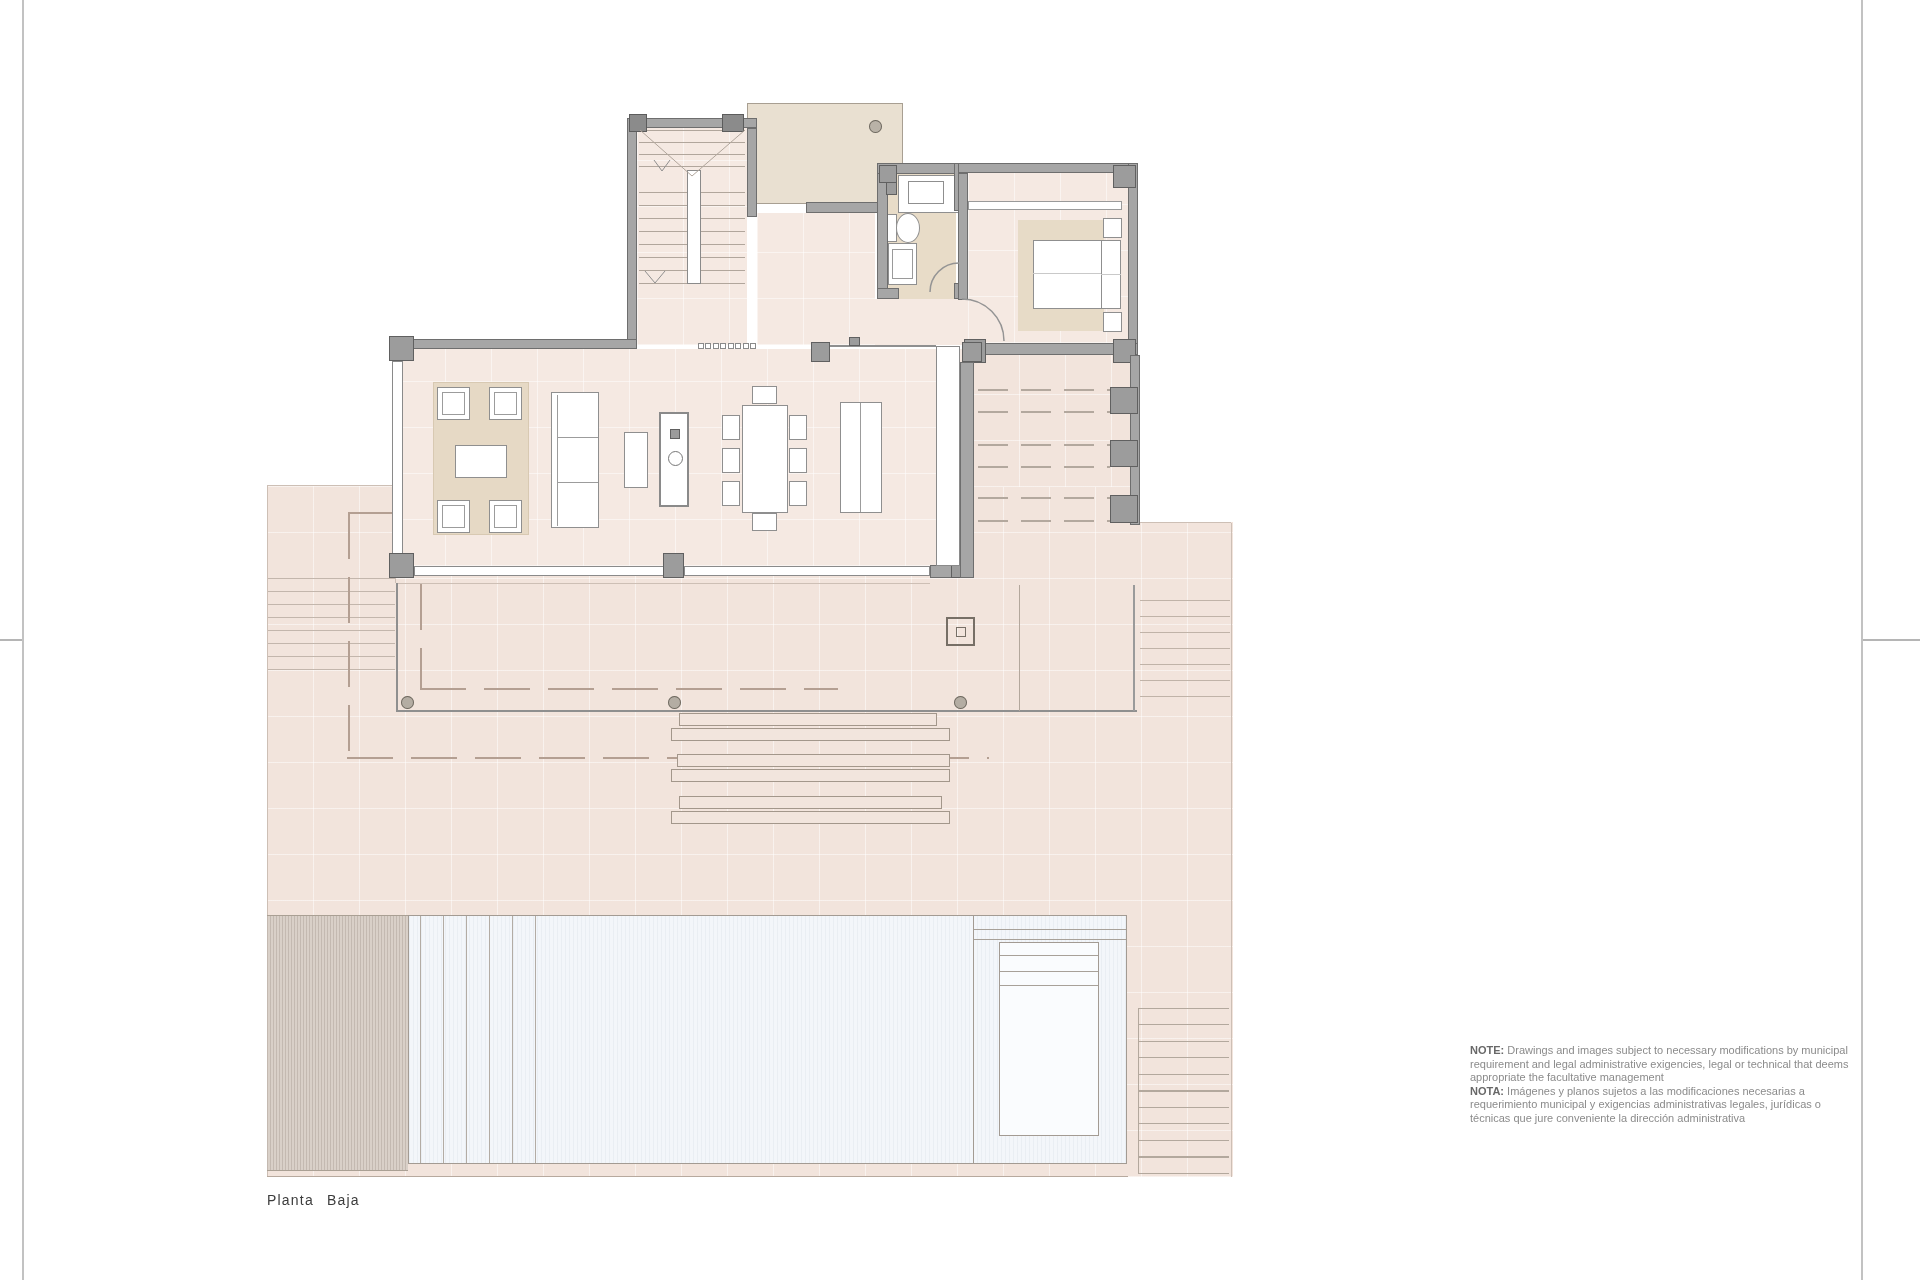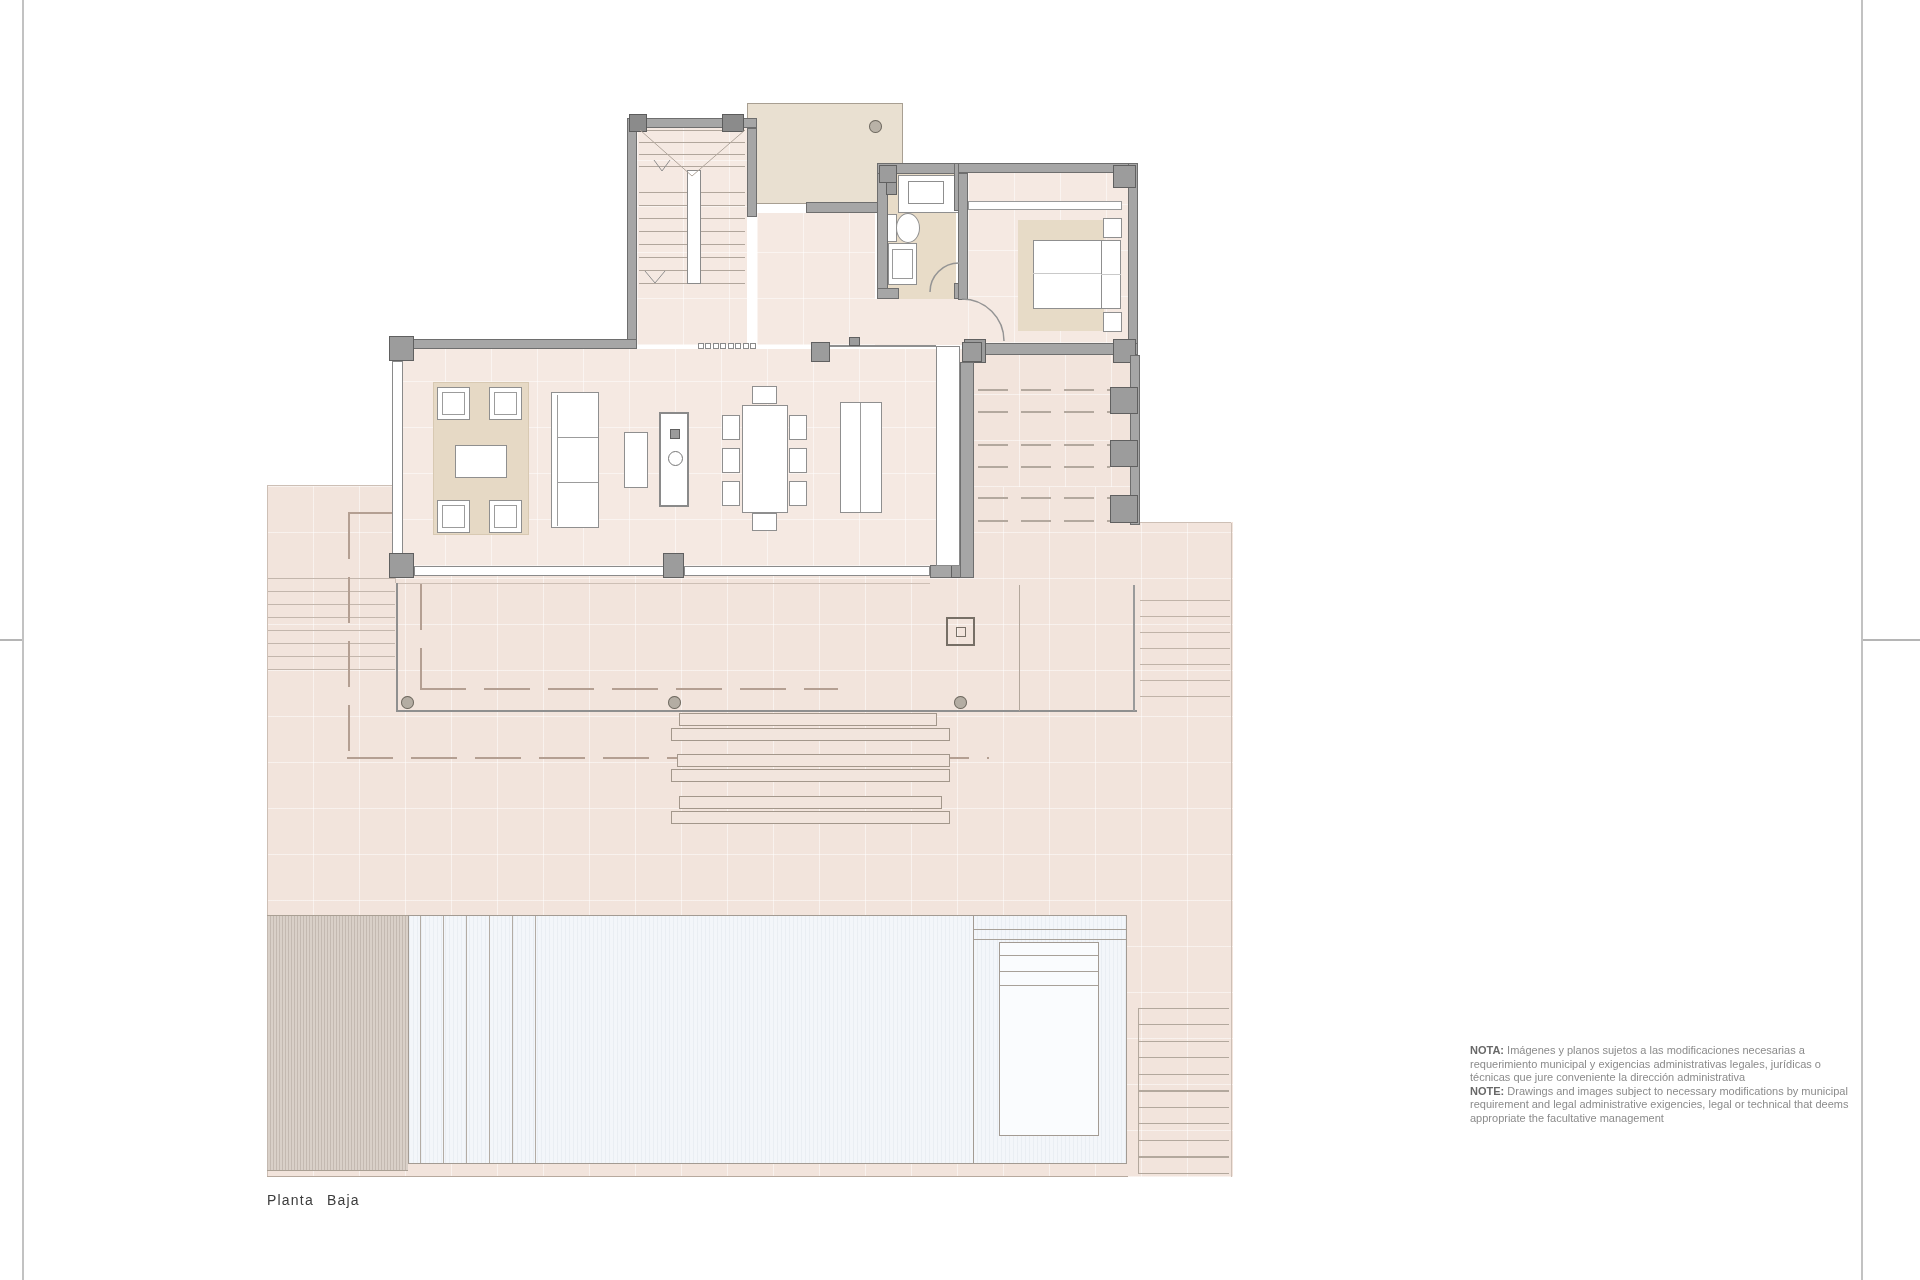--- a/index.html
+++ b/index.html
@@ -229,15 +229,15 @@
     <path d="M 640 130 L 692 176" stroke="#b1a69c" stroke-width="1"></path>
     <path d="M 745 130 L 692 176" stroke="#b1a69c" stroke-width="1"></path>
     <path d="M 654 160 L 662 171 L 670 160" stroke="#8f8f8f" stroke-width="1"></path>
     <path d="M 645 271 L 655 283 L 665 271" stroke="#8f8f8f" stroke-width="1"></path>
   </g>
 </svg>
 
 <div id="planta-label">Planta Baja</div>
 
 <div id="note-block">
+  <p><b>NOTE:</b><span> Drawings and images subject to necessary modifications by municipal requirement and legal administrative exigencies, legal or technical that deems appropriate the facultative management</span></p>
   <p><b>NOTA:</b><span> Imágenes y planos sujetos a las modificaciones necesarias a requerimiento municipal y exigencias administrativas legales, jurídicas o técnicas que jure conveniente la dirección administrativa</span></p>
-  <p><b>NOTE:</b><span> Drawings and images subject to necessary modifications by municipal requirement and legal administrative exigencies, legal or technical that deems appropriate the facultative management</span></p>
 </div>
 
 </body></html>

